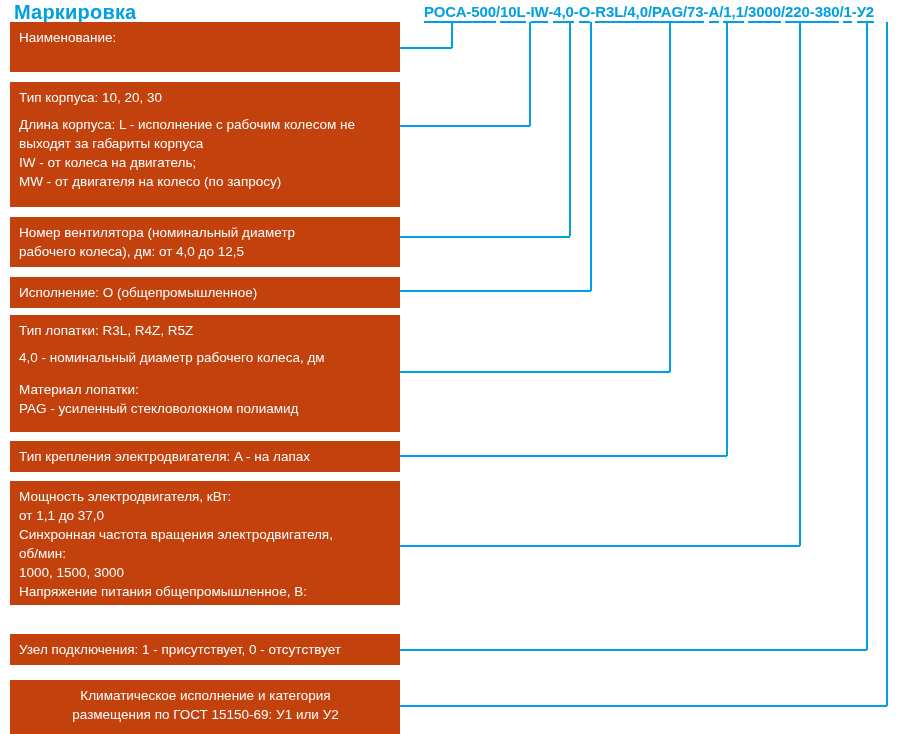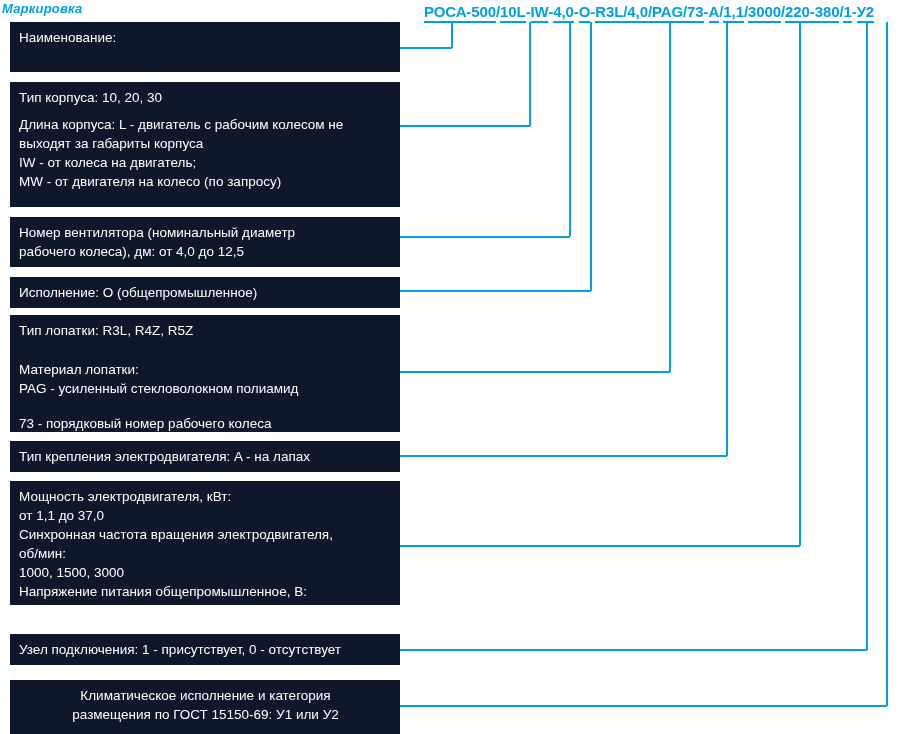--- a/index.html
+++ b/index.html
@@ -16,27 +16,26 @@
   }
   #root {
     position: relative;
     width: 900px;
     height: 734px;
   }
 
   
   .title {
     position: absolute;
-    left: 2px;
+    left: 14px;
     top: 1px;
-    font-size: 13px;
+    font-size: 20px;
     font-weight: bold;
     color: #00a0e3;
     letter-spacing: 0.2px;
-    font-style: italic;
   }
   .title-rule {
     position: absolute;
     left: 10px;
     top: 24px;
     width: 128px;
     height: 2px;
     background: #00a0e3;
   }
 
@@ -52,21 +51,21 @@
     letter-spacing: -0.1px;
   }
   .code .seg { position: relative; }
   .code .uline { border-bottom: 2px solid #00a0e3; padding-bottom: 1px; }
 
   
   .box {
     position: absolute;
     left: 10px;
     width: 390px;
-    background: #0f172a;
+    background: #c2410c;
     color: #ffffff;
     box-sizing: border-box;
     padding: 6px 8px 6px 9px;
     font-size: 13.5px;
     line-height: 19px;
   }
   .box p { margin: 0; }
 
   
   .ln {
@@ -114,38 +113,39 @@
 
   <div class="ln v" style="left:886px; top:22px; height:684px;"></div>
   <div class="ln h" style="left:400px; top:705px; width:487px;"></div>
 
   <div class="box" style="top:22px; height:50px;">
     <p>Наименование:</p>
   </div>
 
   <div class="box" style="top:82px; height:125px;">
     <p>Тип корпуса: 10, 20, 30</p>
-    <p style="margin-top:8px;">Длина корпуса: L - двигатель с рабочим колесом не</p>
+    <p style="margin-top:8px;">Длина корпуса: L - исполнение с рабочим колесом не</p>
     <p>выходят за габариты корпуса</p>
     <p>IW - от колеса на двигатель;</p>
     <p>MW - от двигателя на колесо (по запросу)</p>
   </div>
 
   <div class="box" style="top:217px; height:50px;">
     <p>Номер вентилятора (номинальный диаметр</p>
     <p>рабочего колеса), дм: от 4,0 до 12,5</p>
   </div>
 
   <div class="box" style="top:277px; height:31px;">
     <p>Исполнение: O (общепромышленное)</p>
   </div>
 
   <div class="box" style="top:315px; height:117px;">
     <p>Тип лопатки: R3L, R4Z, R5Z</p>
-    <p style="margin-top:20px;">Материал лопатки:</p>
+    <p style="margin-top:8px;">4,0 - номинальный диаметр рабочего колеса, дм</p>
+    <p style="margin-top:13px;">Материал лопатки:</p>
     <p>PAG - усиленный стекловолокном полиамид</p>
     <p style="margin-top:16px;">73 - порядковый номер рабочего колеса</p>
   </div>
 
   <div class="box" style="top:441px; height:31px;">
     <p>Тип крепления электродвигателя: A - на лапах</p>
   </div>
 
   <div class="box" style="top:481px; height:124px;">
     <p>Мощность электродвигателя, кВт:</p>

